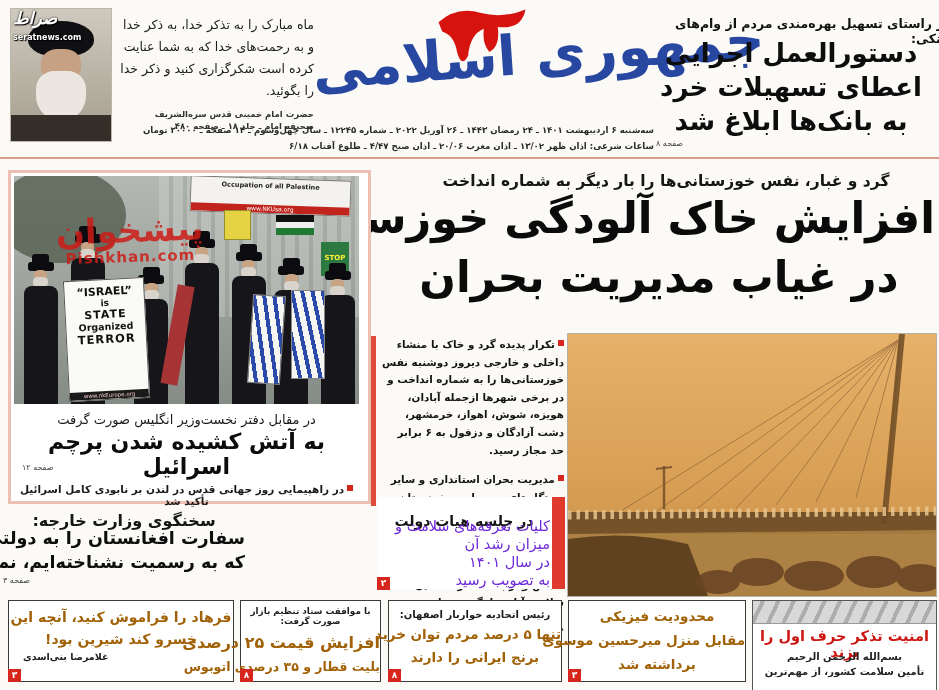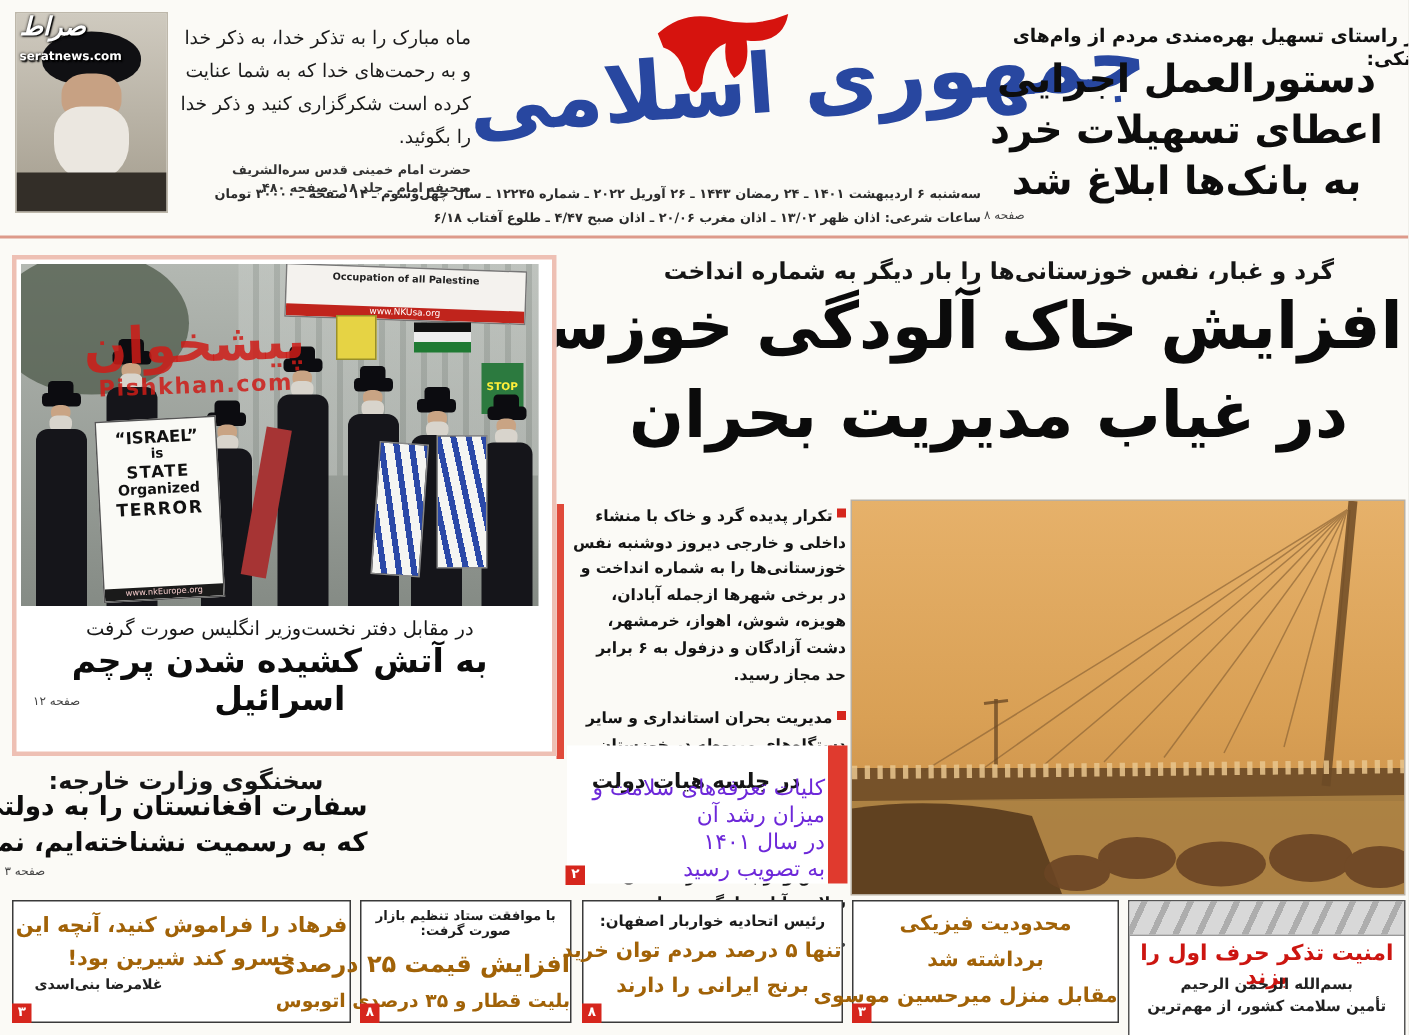--- a/index.html
+++ b/index.html
@@ -249,20 +249,21 @@
         <div class="sign-url">www.nkEurope.org</div>
       </div>
       <div class="pk-wm">
         <div class="pk-fa">پیشخوان</div>
         <div class="pk-en">Pishkhan.com</div>
       </div>
     </div>
     <div class="cap rtl ctr">
       <div class="cap-kicker">در مقابل دفتر نخست‌وزیر انگلیس صورت گرفت</div>
       <div class="cap-h">به آتش کشیده شدن پرچم اسرائیل</div>
+      <div class="cap-bullet"><span class="rsq"></span><span>در راهپیمایی روز جهانی قدس در لندن بر نابودی کامل اسرائیل تأکید شد</span></div>
       <div class="pref" style="position:absolute;left:8px;bottom:20px;">صفحه ۱۲</div>
     </div>
   </div>
 
   <div class="abs cabinet">
     <div class="cab-bar"></div>
     <div class="cab-kicker rtl">در جلسه هیات دولت</div>
     <div class="cab-line rtl" style="top:20px;">کلیات تعرفه‌های سلامت و</div>
     <div class="cab-line rtl" style="top:38px;">میزان رشد آن</div>
     <div class="cab-line rtl" style="top:56px;">در سال ۱۴۰۱</div>
@@ -291,22 +292,22 @@
 
   <div class="bx rtl" style="left:388px;width:172px;">
     <div class="k" style="font-size:10px;margin-top:8px;">رئیس اتحادیه خواربار اصفهان:</div>
     <div class="h" style="font-size:13.5px;margin-top:6px;">تنها ۵ درصد مردم توان خرید</div>
     <div class="h" style="font-size:13.5px;margin-top:7px;">برنج ایرانی را دارند</div>
     <div class="badge">۸</div>
   </div>
 
   <div class="bx rtl" style="left:568px;width:176px;">
     <div class="h" style="font-size:13.5px;margin-top:7px;">محدودیت فیزیکی</div>
+    <div class="h" style="font-size:13.5px;margin-top:8px;">مقابل منزل میرحسین موسوی</div>
     <div class="h" style="font-size:13.5px;margin-top:8px;">برداشته شد</div>
-    <div class="h" style="font-size:13.5px;margin-top:8px;">مقابل منزل میرحسین موسوی</div>
     <div class="badge">۳</div>
   </div>
 
   <div class="bx rtl" style="left:752px;width:183px;height:95px;border-color:#555;">
     <div class="ed-head"></div>
     <div class="ed-title">امنیت تذکر حرف اول را بزند</div>
     <div class="ed-l1">بسم‌الله الرحمن الرحیم</div>
     <div class="ed-l2">تأمین سلامت کشور، از مهم‌ترین</div>
   </div>
 

